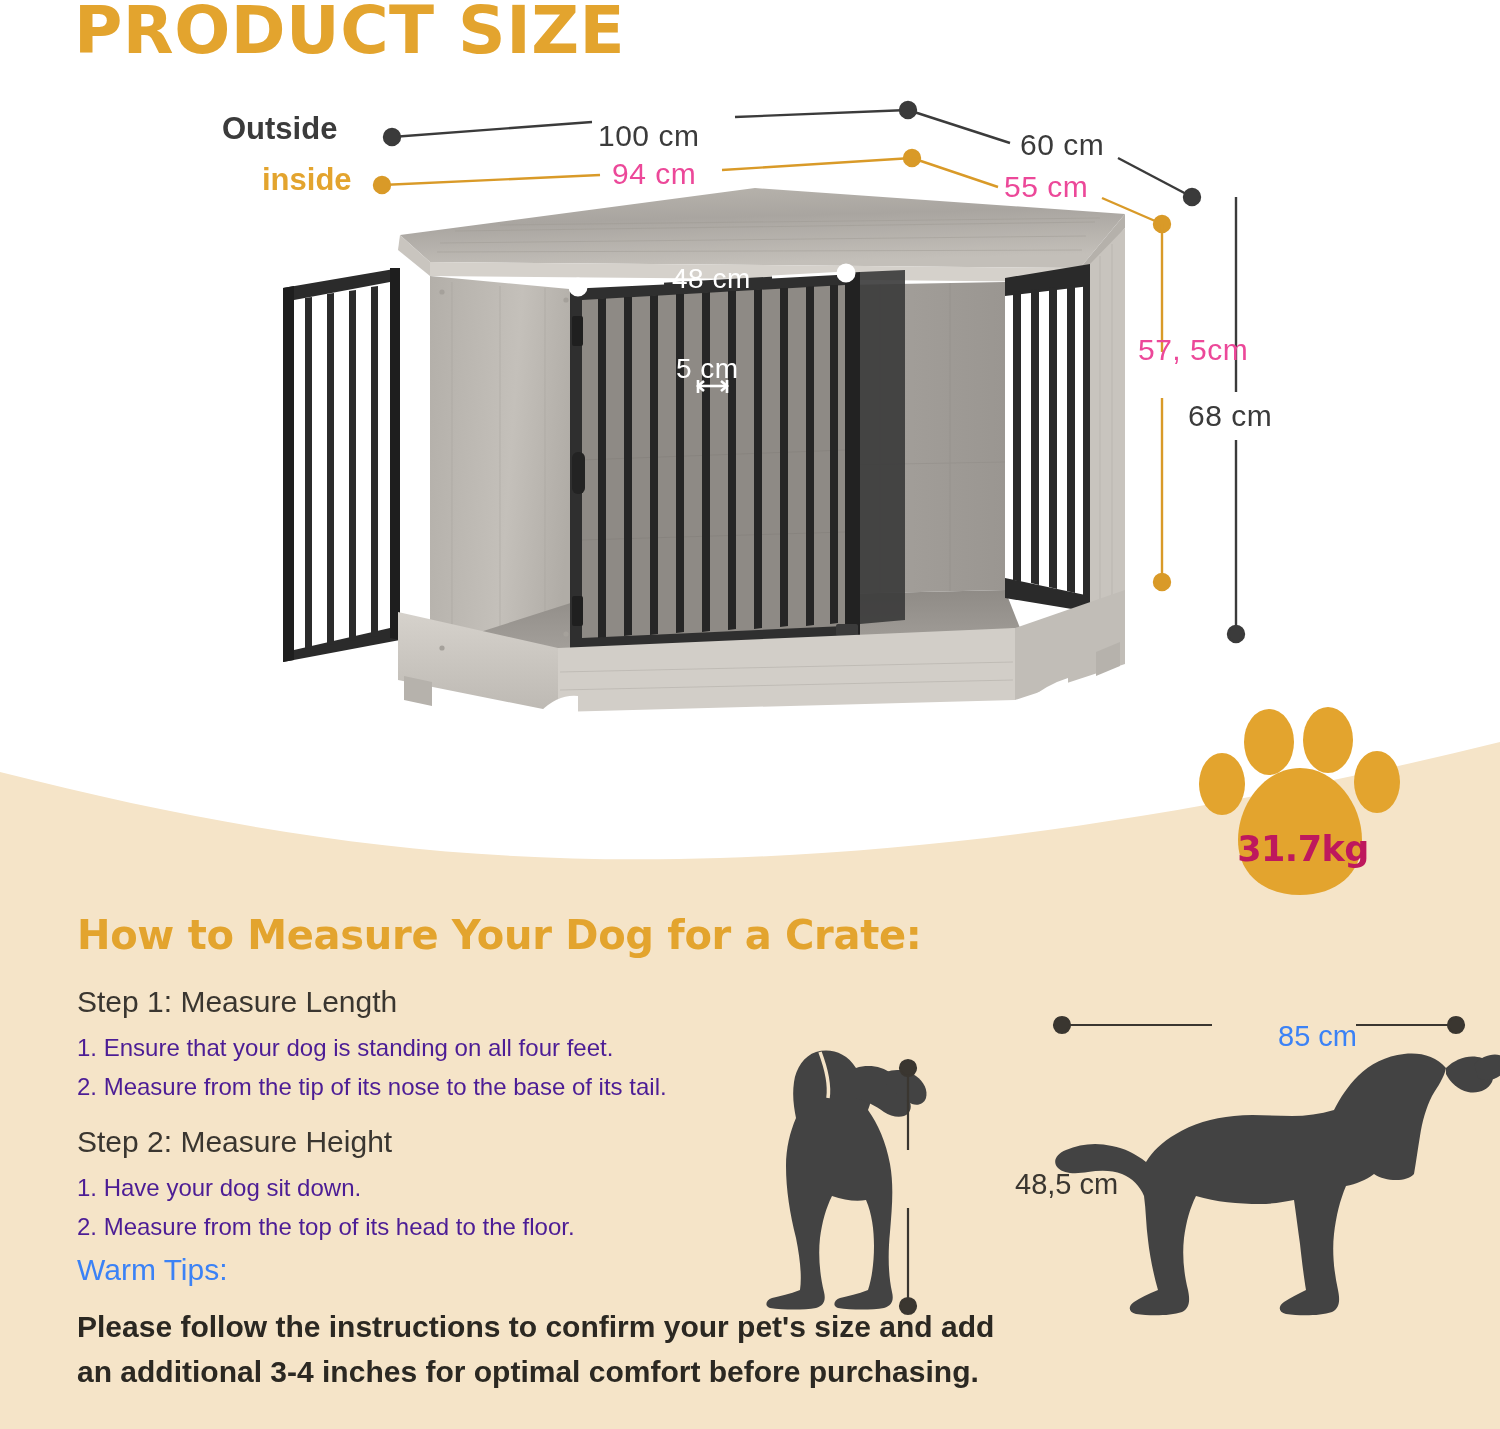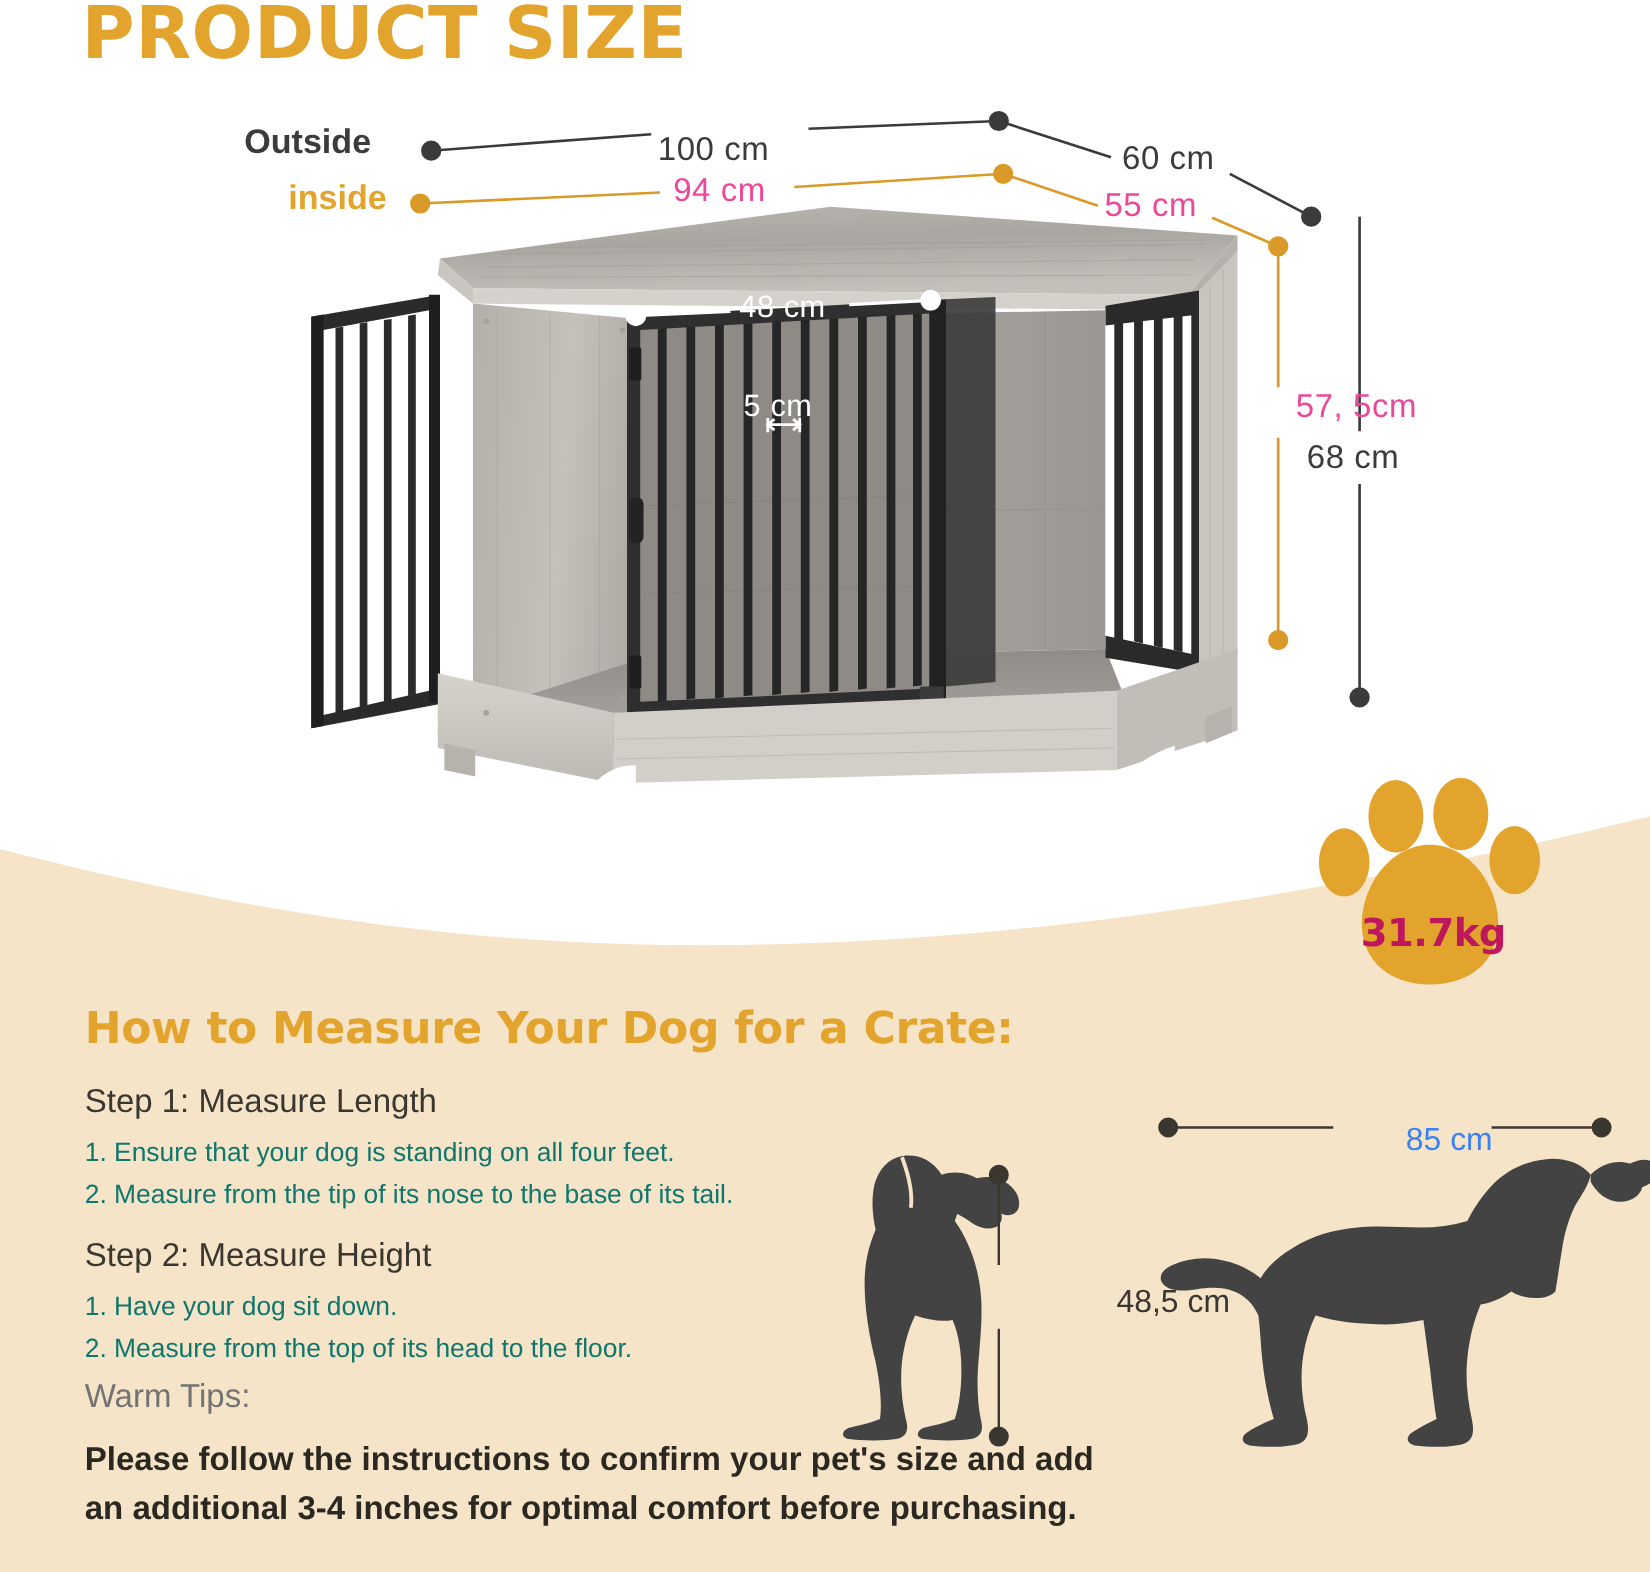--- a/index.html
+++ b/index.html
@@ -42,21 +42,21 @@
     white-space:nowrap;
   }
   .dim.dark{ color:#3b3b3b; }
   .dim.gold{ color:#ec4899; }
   .dim.white{ color:#ffffff; font-size:28px; }
 
   #dim-100 { left:598px; top:119px; }
   #dim-94  { left:612px; top:157px; }
   #dim-60  { left:1020px; top:128px; }
   #dim-55  { left:1004px; top:170px; }
-  #dim-575 { left:1138px; top:353px;margin-left:40px; }
+  #dim-575 { left:1138px; top:333px; }
   #dim-68  { left:1188px; top:399px; }
   #dim-48  { left:672px; top:263px; }
   #dim-5   { left:676px; top:353px; }
 
   
   .crate-wrap{
     position:absolute; left:0; top:0; width:1500px; height:760px;
   }
 
   
@@ -77,25 +77,25 @@
     font-size:40px; font-weight:bold; color:#E3A42E;
     font-family:"DejaVu Sans", sans-serif;
     letter-spacing:-0.3px;
   }
   .step-head{
     position:absolute; left:77px;
     font-size:30px; color:#3A3630; font-weight:normal;
   }
   .step-line{
     position:absolute; left:77px;
-    font-size:24px; color:#0f766e;
+    font-size:24px; color:#4c1d95;
   }
   .warm-head{
     position:absolute; left:77px; top:1253px;
-    font-size:30px; color:#737373;
+    font-size:30px; color:#3b82f6;
   }
   .warm-line{
     position:absolute; left:77px;
     font-size:30px; color:#2b2822; font-weight:bold;
   }
 
   #step1-head { top:985px; }
   #step1-l1   { top:1034px; }
   #step1-l2   { top:1073px; }
   #step2-head { top:1125px; }

